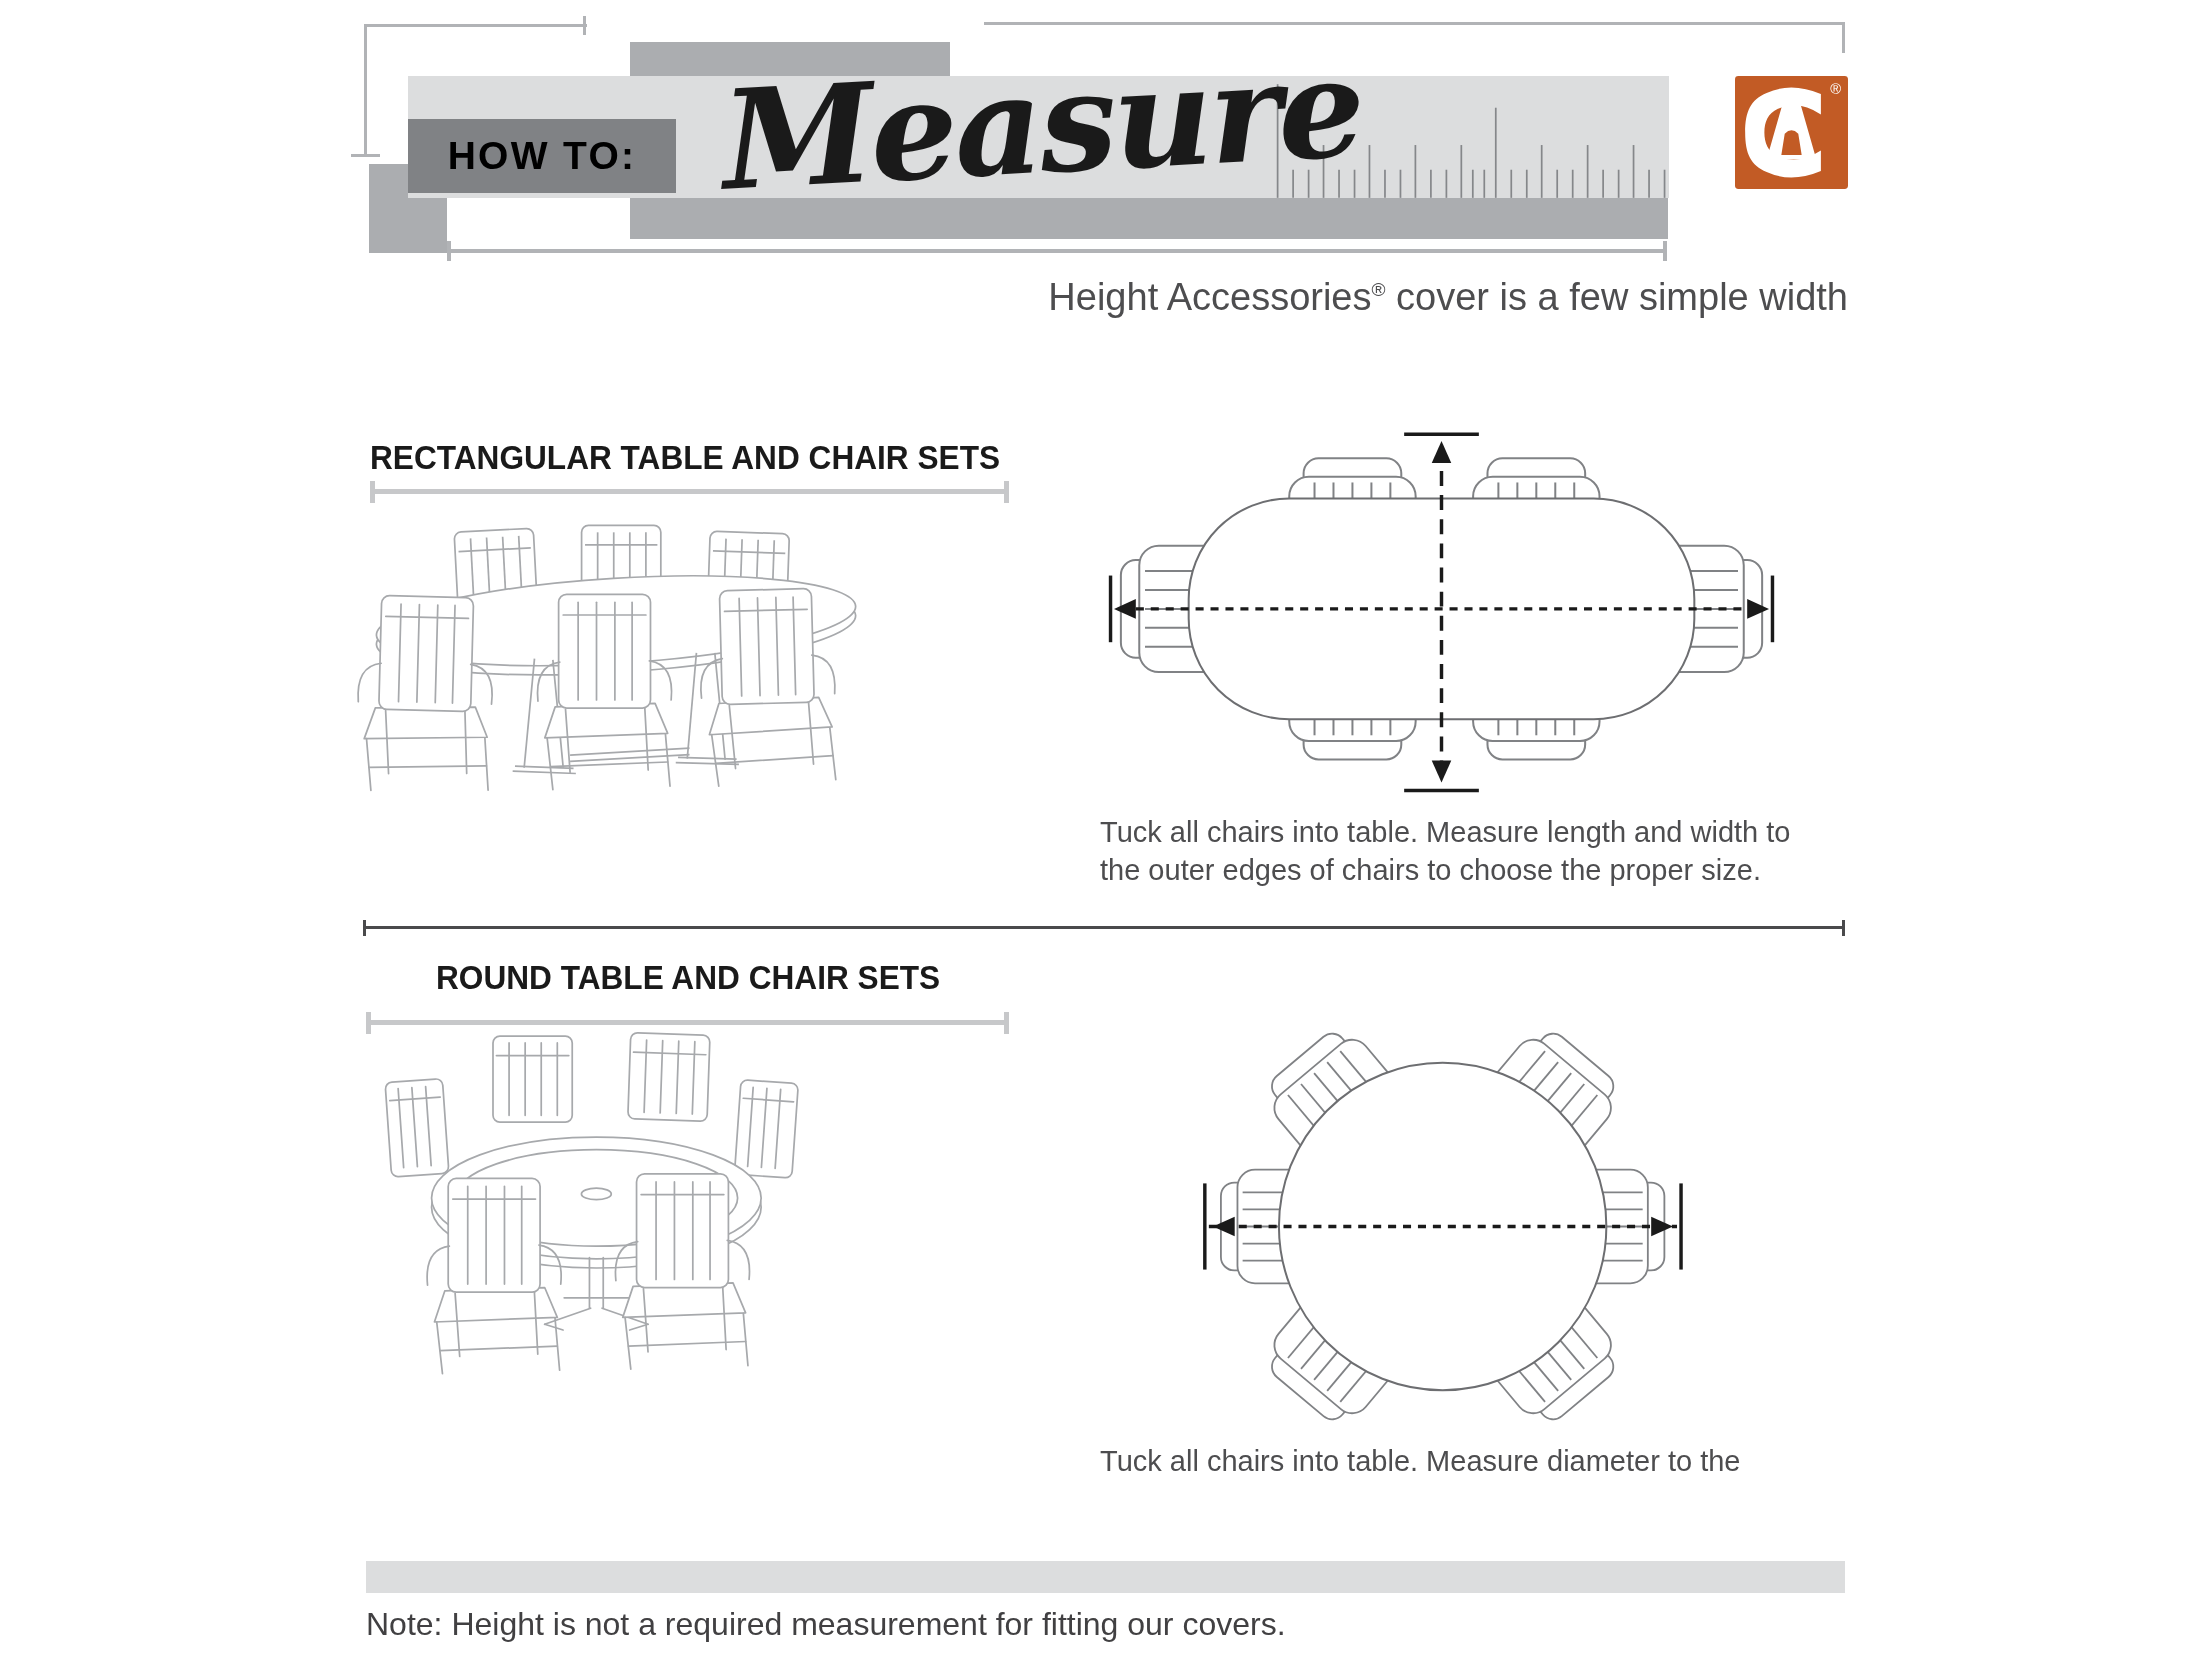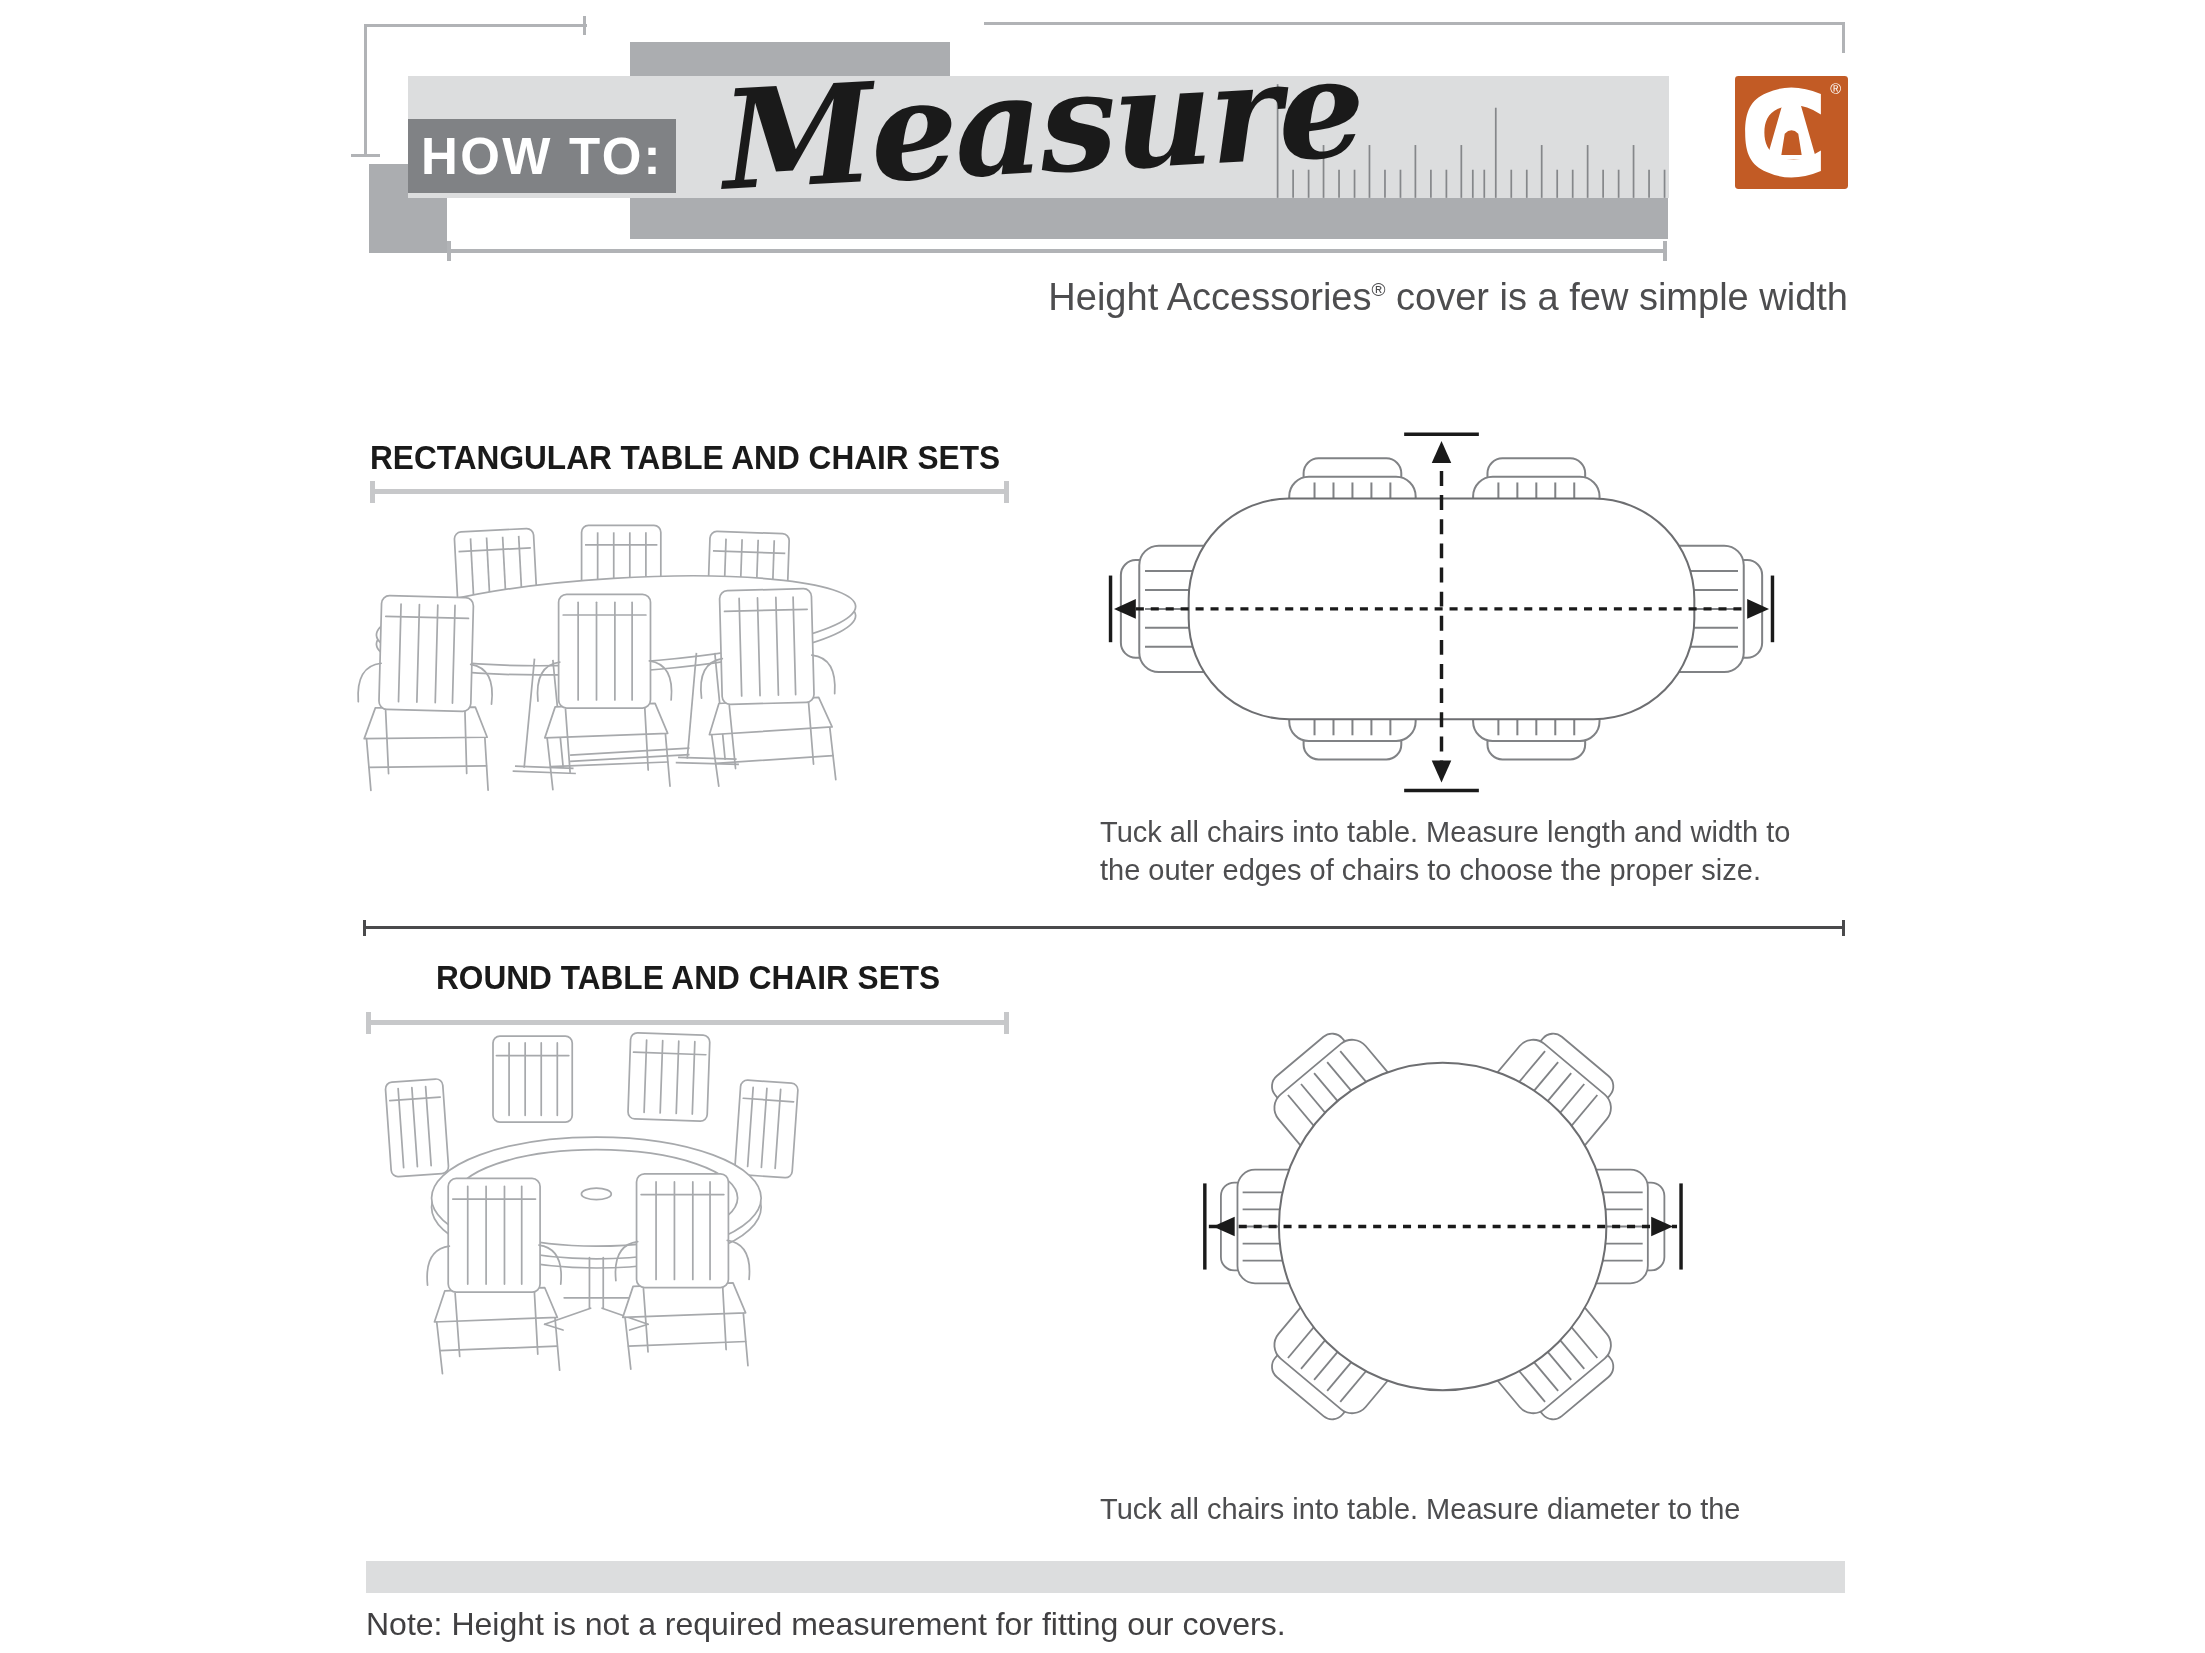--- a/index.html
+++ b/index.html
@@ -7,21 +7,21 @@
           font-family:"Liberation Sans",sans-serif;color:#4D4D4F;}
   .abs{position:absolute;}
   
   .dimline{position:absolute;height:var(--t);background:var(--c);}
   .dimline::before,.dimline::after{content:"";position:absolute;top:calc((var(--t) - var(--tick))/2);
       width:var(--t);height:var(--tick);background:var(--c);}
   .dimline::before{left:0;}
   .dimline::after{right:0;}
   .howto-box{position:absolute;left:408px;top:119px;width:268px;height:74px;background:#808285;
       display:flex;align-items:center;justify-content:center;}
-  .howto-label{color:#ffffff;font-weight:bold;font-size:51px;letter-spacing:2.3px;}
+  .howto-label{color:#000000;font-weight:bold;font-size:39px;letter-spacing:2.3px;}
   .script-title{position:absolute;left:722px;top:55px;font-family:"DejaVu Serif",serif;
       font-style:italic;font-weight:bold;font-size:137px;color:#1A1A1A;transform:rotate(-3deg);
       letter-spacing:-3.4px;line-height:1;}
   .subtitle{position:absolute;right:357px;top:272px;width:1206px;text-align:right;
       font-size:38px;line-height:1.32;color:#4D4D4F;font-weight:300;}
   .subtitle sup{font-size:.5em;vertical-align:super;}
   .sec-title{position:absolute;font-weight:bold;font-size:34px;color:#1A1A1A;
       transform:scaleX(.93);transform-origin:left center;white-space:nowrap;letter-spacing:0px;}
   .caption{position:absolute;font-size:29px;line-height:1.3;color:#4D4D4F;}
   .note{position:absolute;left:366px;top:1606px;font-size:32px;color:#414042;}
@@ -237,21 +237,21 @@
     <circle cx="452" cy="415" r="285" fill="#fff" stroke="#6D6E71" stroke-width="3.5"></circle>
     <g stroke="#1A1A1A">
       <line x1="45" y1="415" x2="860" y2="415" stroke-width="6" stroke-dasharray="14 12"></line>
       <line x1="38" y1="340" x2="38" y2="490" stroke-width="6"></line>
       <line x1="867" y1="340" x2="867" y2="490" stroke-width="6"></line>
       <path d="M52,415 L90,398 L90,432 Z" fill="#1A1A1A" stroke="none"></path>
       <path d="M853,415 L815,398 L815,432 Z" fill="#1A1A1A" stroke="none"></path>
     </g>
   </svg>
 
-  <div class="caption" style="left:1100px;top:1443px;margin-top:48px;">
+  <div class="caption" style="left:1100px;top:1443px;">
     <div>Tuck all chairs into table. Measure diameter to the</div>
   </div>
 
   <div class="abs" style="left:366px;top:1561px;width:1479px;height:32px;background:#DCDDDE;"></div>
   <div class="note">Note: Height is not a required measurement for fitting our covers.</div>
 
 </div>
 
 
 </body></html>

